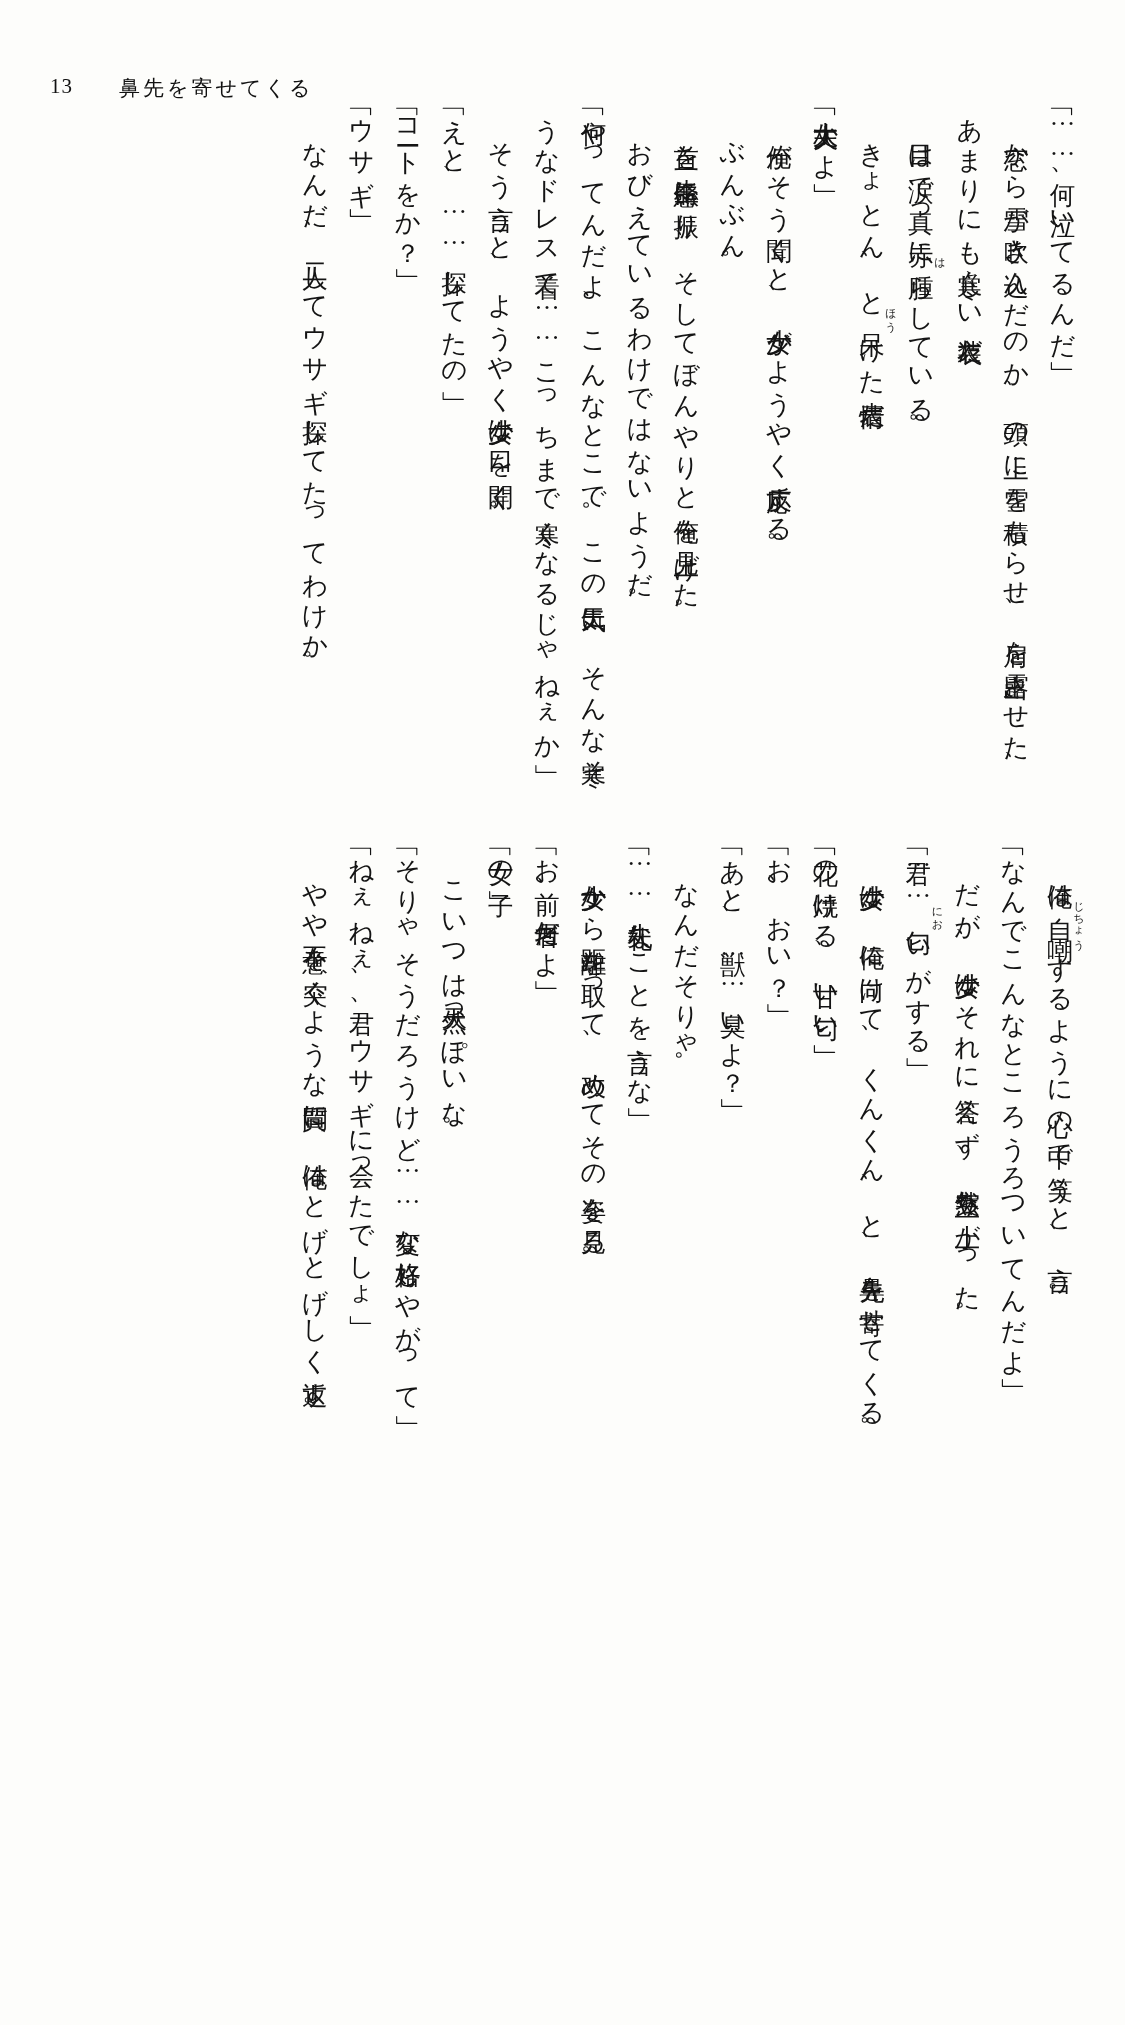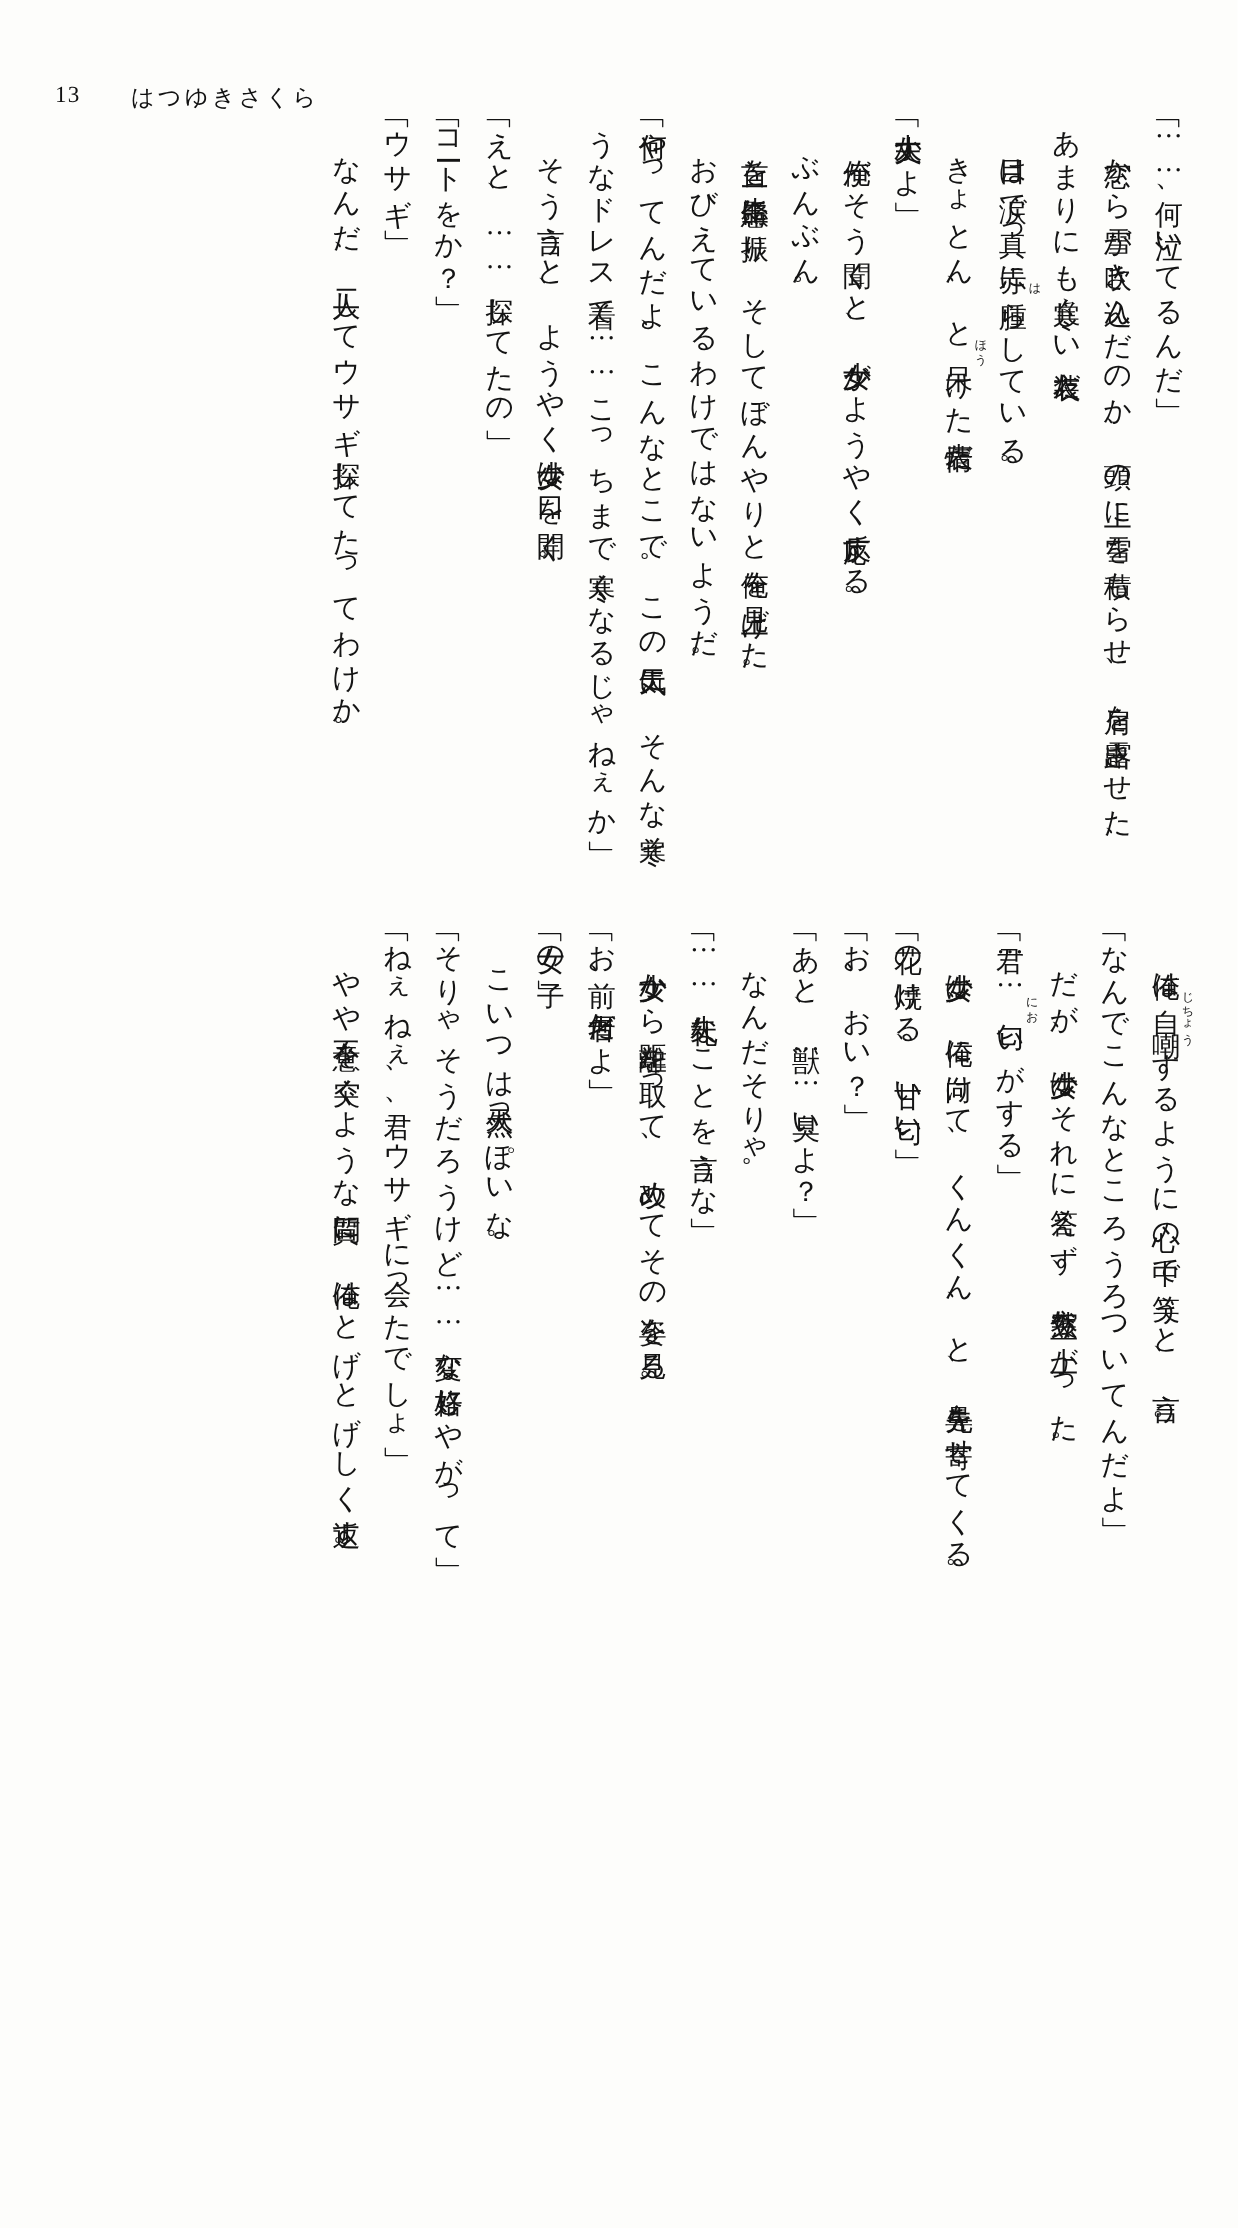--- a/index.html
+++ b/index.html
@@ -89,21 +89,21 @@
     line-height: 1;
   }
 </style>
 </head>
 <body>
 
 <div class="page">
 
   <div class="header">
     <span class="page-number">13</span>
-    <span class="running-title">はつゆきさくら</span>
+    <span class="running-title">鼻先を寄せてくる</span>
   </div>
 
   <div class="body-area">
 
     <div class="column-block block-top" id="top-block">
         <div class="para">「……何、泣いてるんだ」</div>
         <div class="para indent">窓から雪が吹き込んだのか、頭の上に雪を積もらせ、肩を露出させた、あまりにも寒々しい衣装だ。</div>
         <div class="para indent">目は涙で真っ赤に<ruby>腫<rt>は</rt></ruby>らしている。</div>
         <div class="para indent">きょとん、と<ruby>呆<rt>ほう</rt></ruby>けた表情だ。</div>
         <div class="para">「大丈夫かよ」</div>

